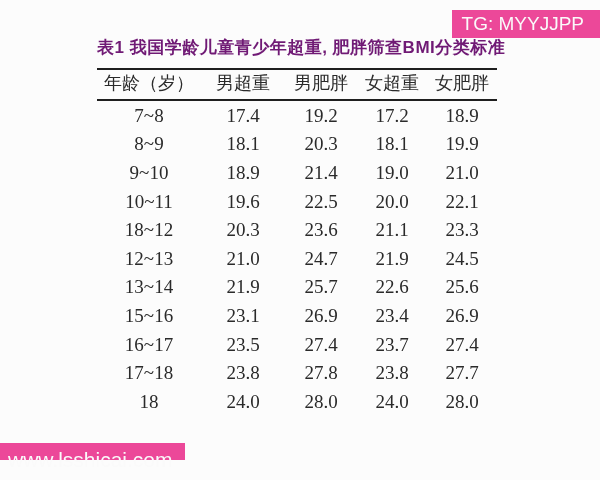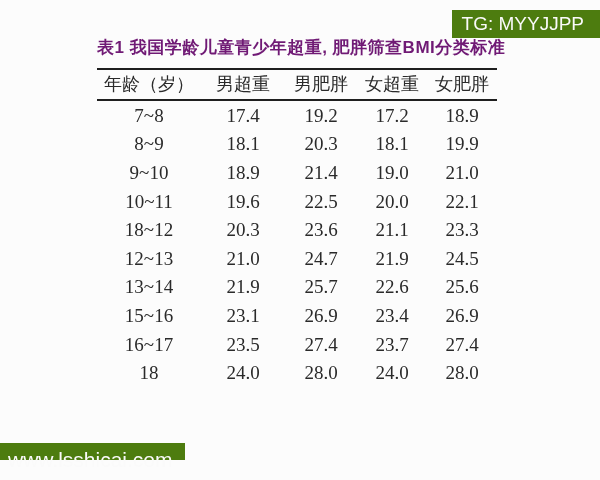--- a/index.html
+++ b/index.html
@@ -41,37 +41,38 @@
     border-bottom: 2px solid #1f1f1f;
   }
   table.bmi th {
     font-weight: normal;
     font-size: 18px;
     line-height: 22px;
     padding: 3px 0 4px;
     text-align: center;
     white-space: nowrap;
     color: #2a2a2a;
+    font-family: Liberation Mono, monospace;
   }
   table.bmi td {
     font-size: 19px;
     line-height: 23px;
     padding: 2.8px 0;
     text-align: center;
     white-space: nowrap;
     color: #2a2a2a;
   }
   table.bmi th:nth-child(1), table.bmi td:nth-child(1) { width: 26%; }
   table.bmi th:nth-child(2), table.bmi td:nth-child(2) { width: 21%; }
   table.bmi th:nth-child(3), table.bmi td:nth-child(3) { width: 18%; }
   table.bmi th:nth-child(4), table.bmi td:nth-child(4) { width: 17.5%; }
   table.bmi th:nth-child(5), table.bmi td:nth-child(5) { width: 17.5%; text-align: center; }
   .wm {
     position: absolute;
-    background: #4d7c0f;
+    background: #ec4899;
     color: #fafafa;
     font-family: "Liberation Sans", sans-serif;
     white-space: nowrap;
     z-index: 5;
   }
   .wm-top {
     top: 10px;
     right: 0;
     height: 28px;
     line-height: 28px;
@@ -162,20 +163,27 @@
           <td>26.9</td>
         </tr>
         <tr>
           <td>16~17</td>
           <td>23.5</td>
           <td>27.4</td>
           <td>23.7</td>
           <td>27.4</td>
         </tr>
         <tr>
+          <td>17~18</td>
+          <td>23.8</td>
+          <td>27.8</td>
+          <td>23.8</td>
+          <td>27.7</td>
+        </tr>
+        <tr>
           <td>18</td>
           <td>24.0</td>
           <td>28.0</td>
           <td>24.0</td>
           <td>28.0</td>
         </tr>
       </tbody>
   </table>
 </div>
 

